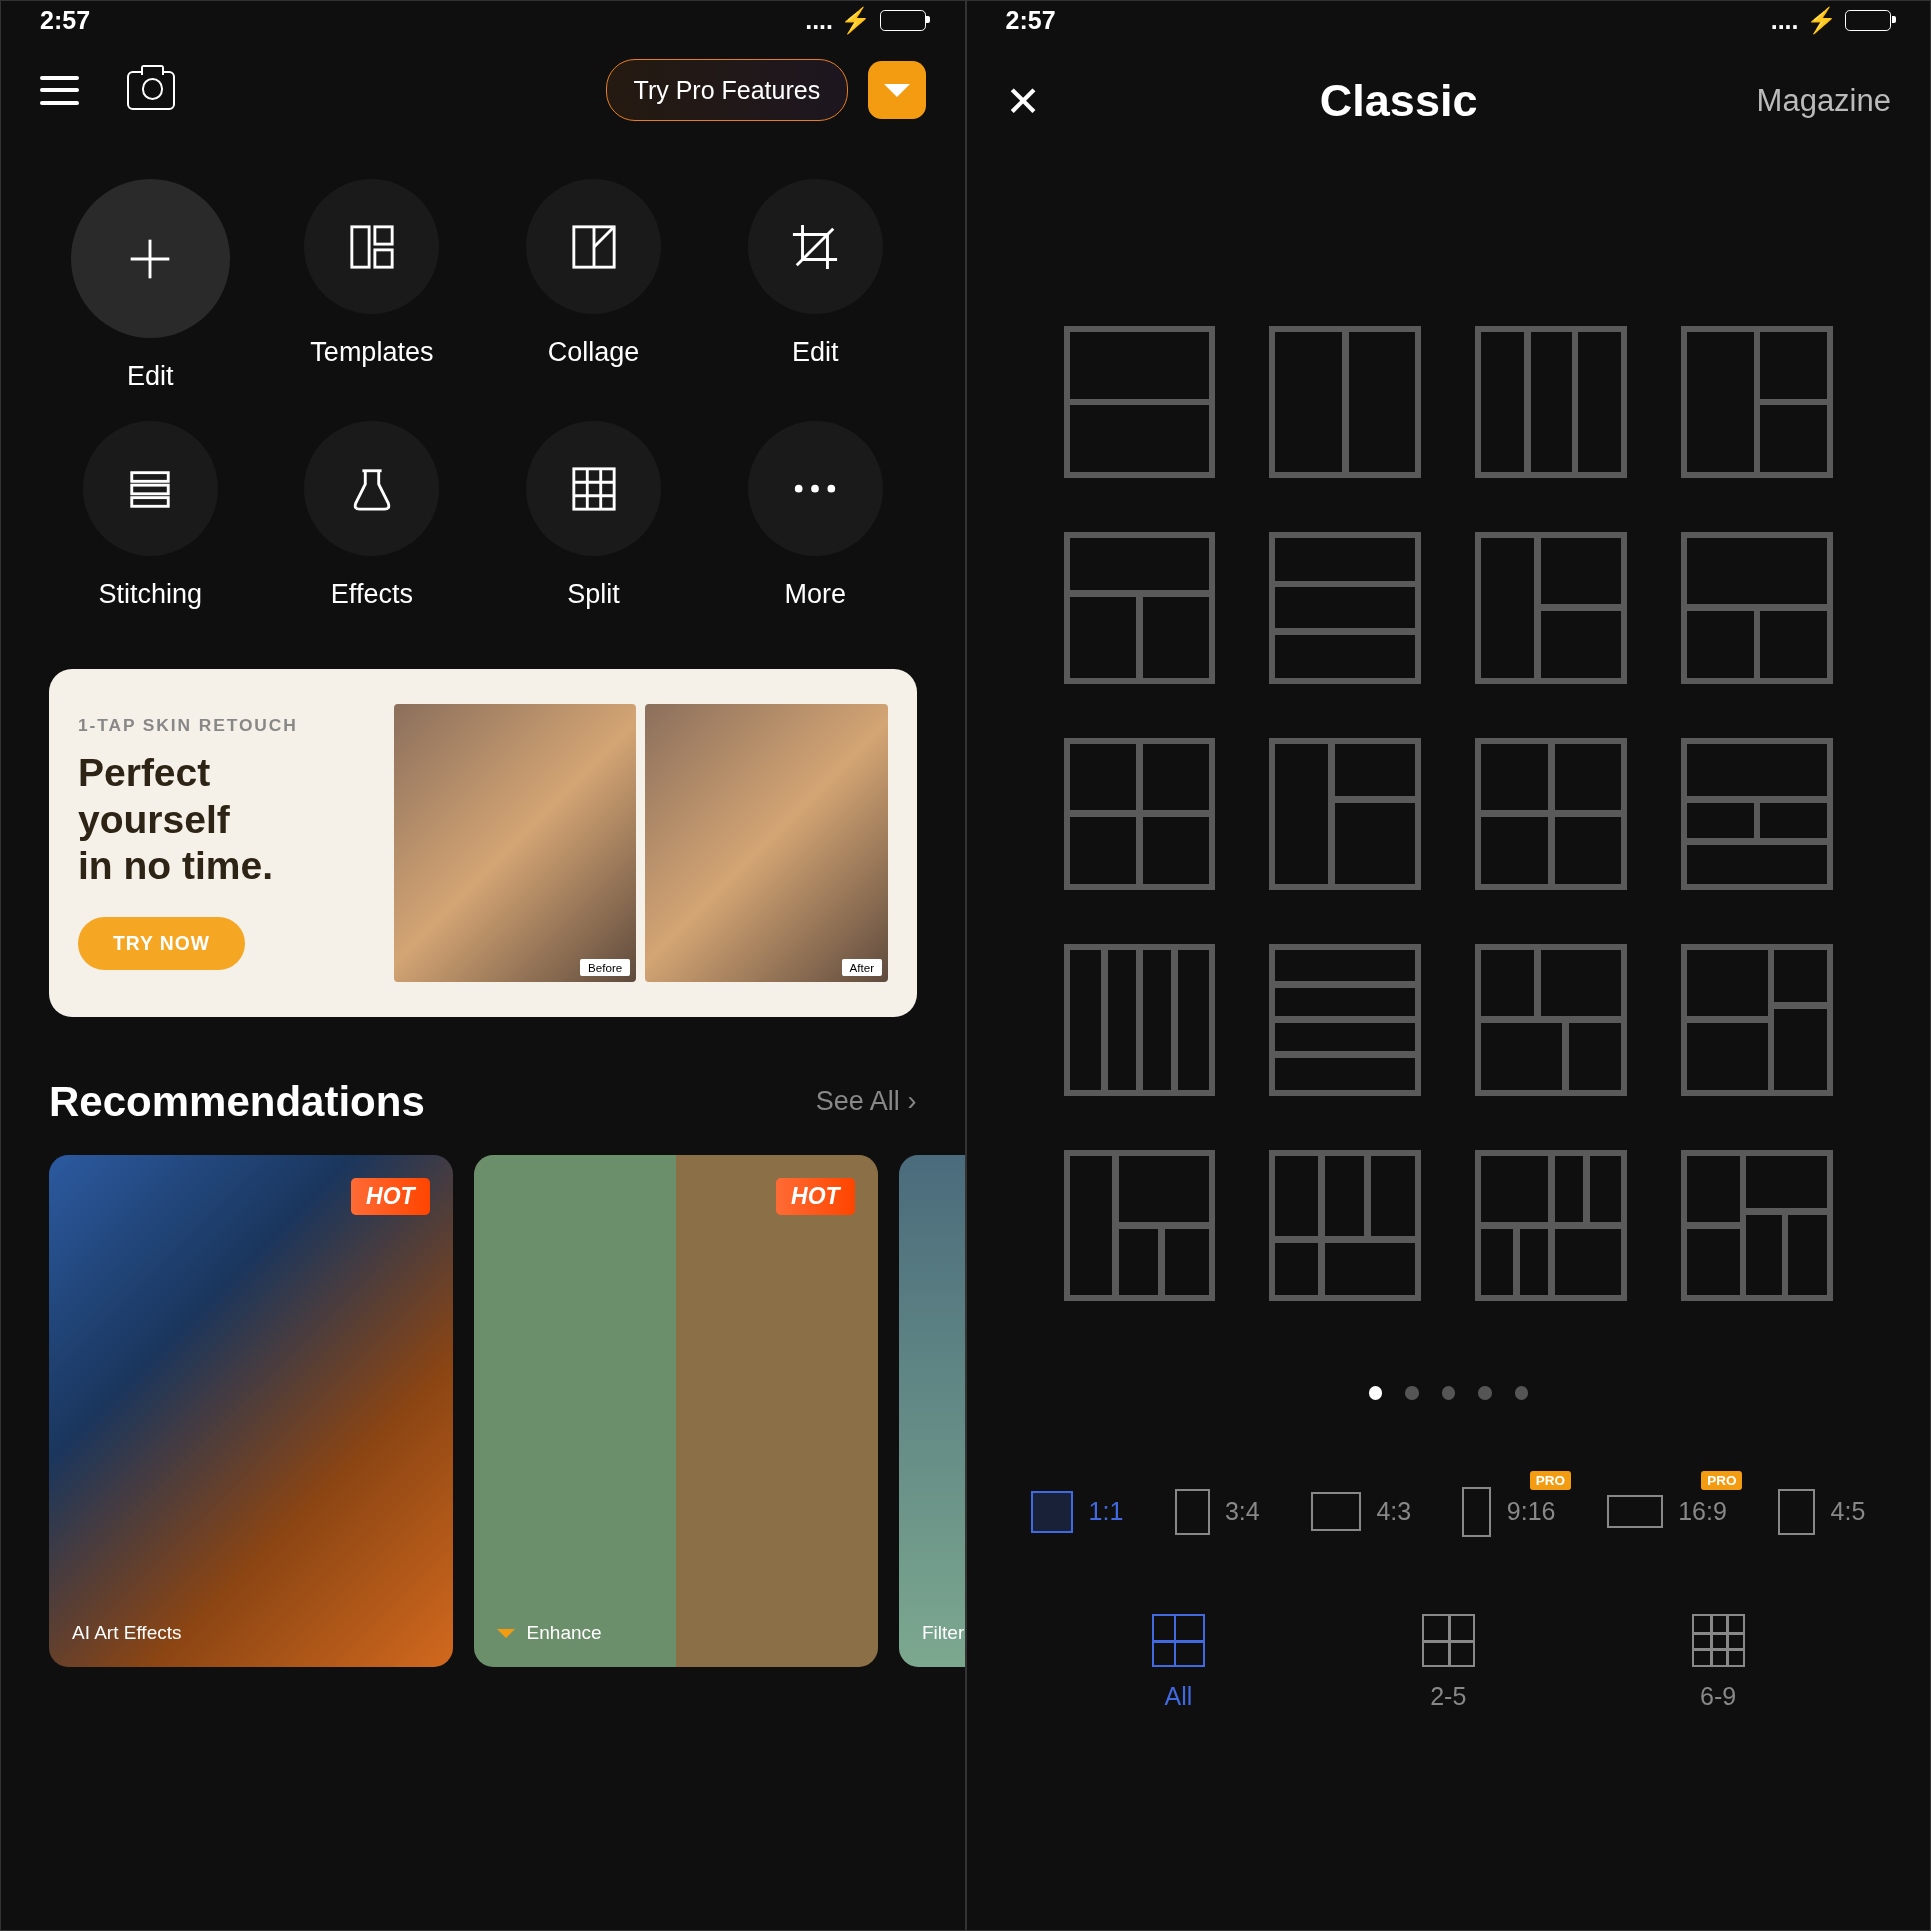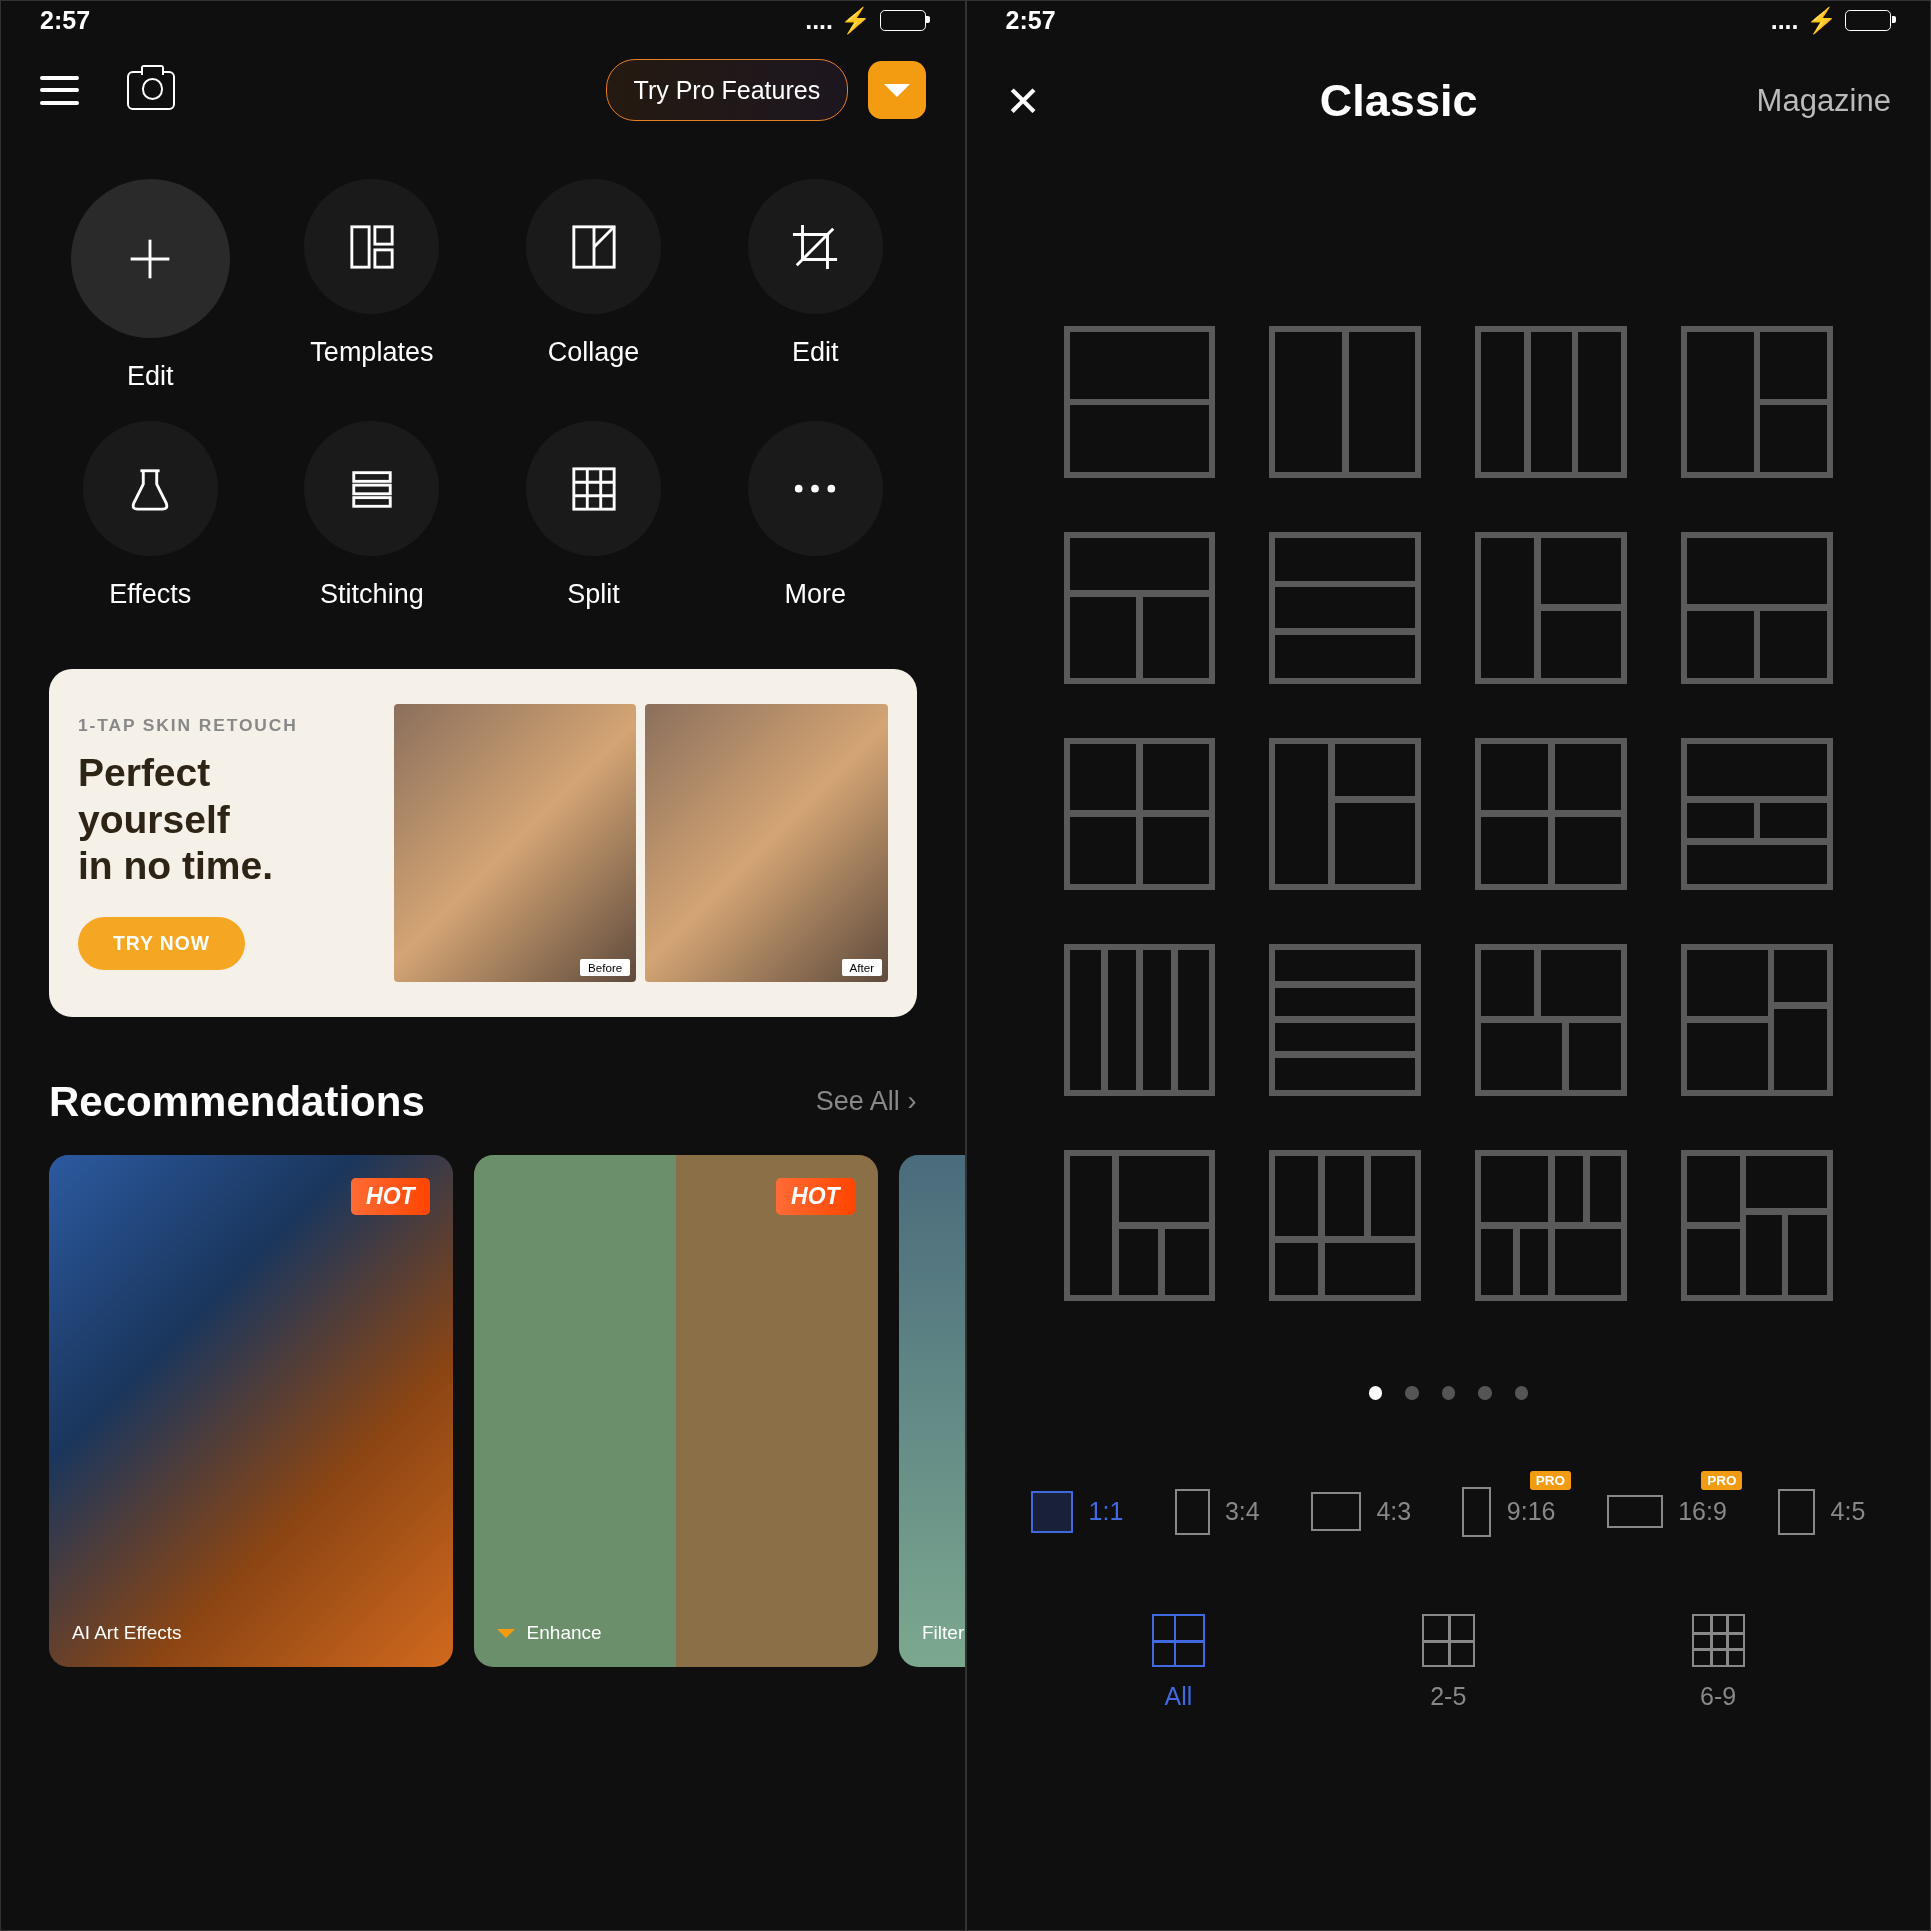--- a/index.html
+++ b/index.html
@@ -150,35 +150,35 @@
               <path d="M12 2 L12 38 L48 38"></path>
               <path d="M2 12 L38 12 L38 48"></path>
               <line x1="6" y1="44" x2="44" y2="6"></line>
             </svg>
           </div>
           <div class="tool-label">Edit</div>
         </div>
         <div class="tool-item">
           <div class="tool-circle">
             <svg width="48" height="48" viewBox="0 0 50 50" stroke="#fff" stroke-width="3" fill="none">
-              <path d="M18 6 L18 20 L8 40 Q6 46 12 46 L38 46 Q44 46 42 40 L32 20 L32 6"></path>
-              <line x1="15" y1="6" x2="35" y2="6"></line>
-            </svg>
-          </div>
-          <div class="tool-label">Effects</div>
-        </div>
-        <div class="tool-item">
-          <div class="tool-circle">
-            <svg width="48" height="48" viewBox="0 0 50 50" stroke="#fff" stroke-width="3" fill="none">
               <rect x="6" y="8" width="38" height="9"></rect>
               <rect x="6" y="21" width="38" height="9"></rect>
               <rect x="6" y="34" width="38" height="9"></rect>
             </svg>
           </div>
           <div class="tool-label">Stitching</div>
+        </div>
+        <div class="tool-item">
+          <div class="tool-circle">
+            <svg width="48" height="48" viewBox="0 0 50 50" stroke="#fff" stroke-width="3" fill="none">
+              <path d="M18 6 L18 20 L8 40 Q6 46 12 46 L38 46 Q44 46 42 40 L32 20 L32 6"></path>
+              <line x1="15" y1="6" x2="35" y2="6"></line>
+            </svg>
+          </div>
+          <div class="tool-label">Effects</div>
         </div>
         <div class="tool-item">
           <div class="tool-circle">
             <svg width="48" height="48" viewBox="0 0 50 50" stroke="#fff" stroke-width="3" fill="none">
               <rect x="4" y="4" width="42" height="42"></rect>
               <line x1="18" y1="4" x2="18" y2="46"></line>
               <line x1="32" y1="4" x2="32" y2="46"></line>
               <line x1="4" y1="18" x2="46" y2="18"></line>
               <line x1="4" y1="32" x2="46" y2="32"></line>
             </svg>

